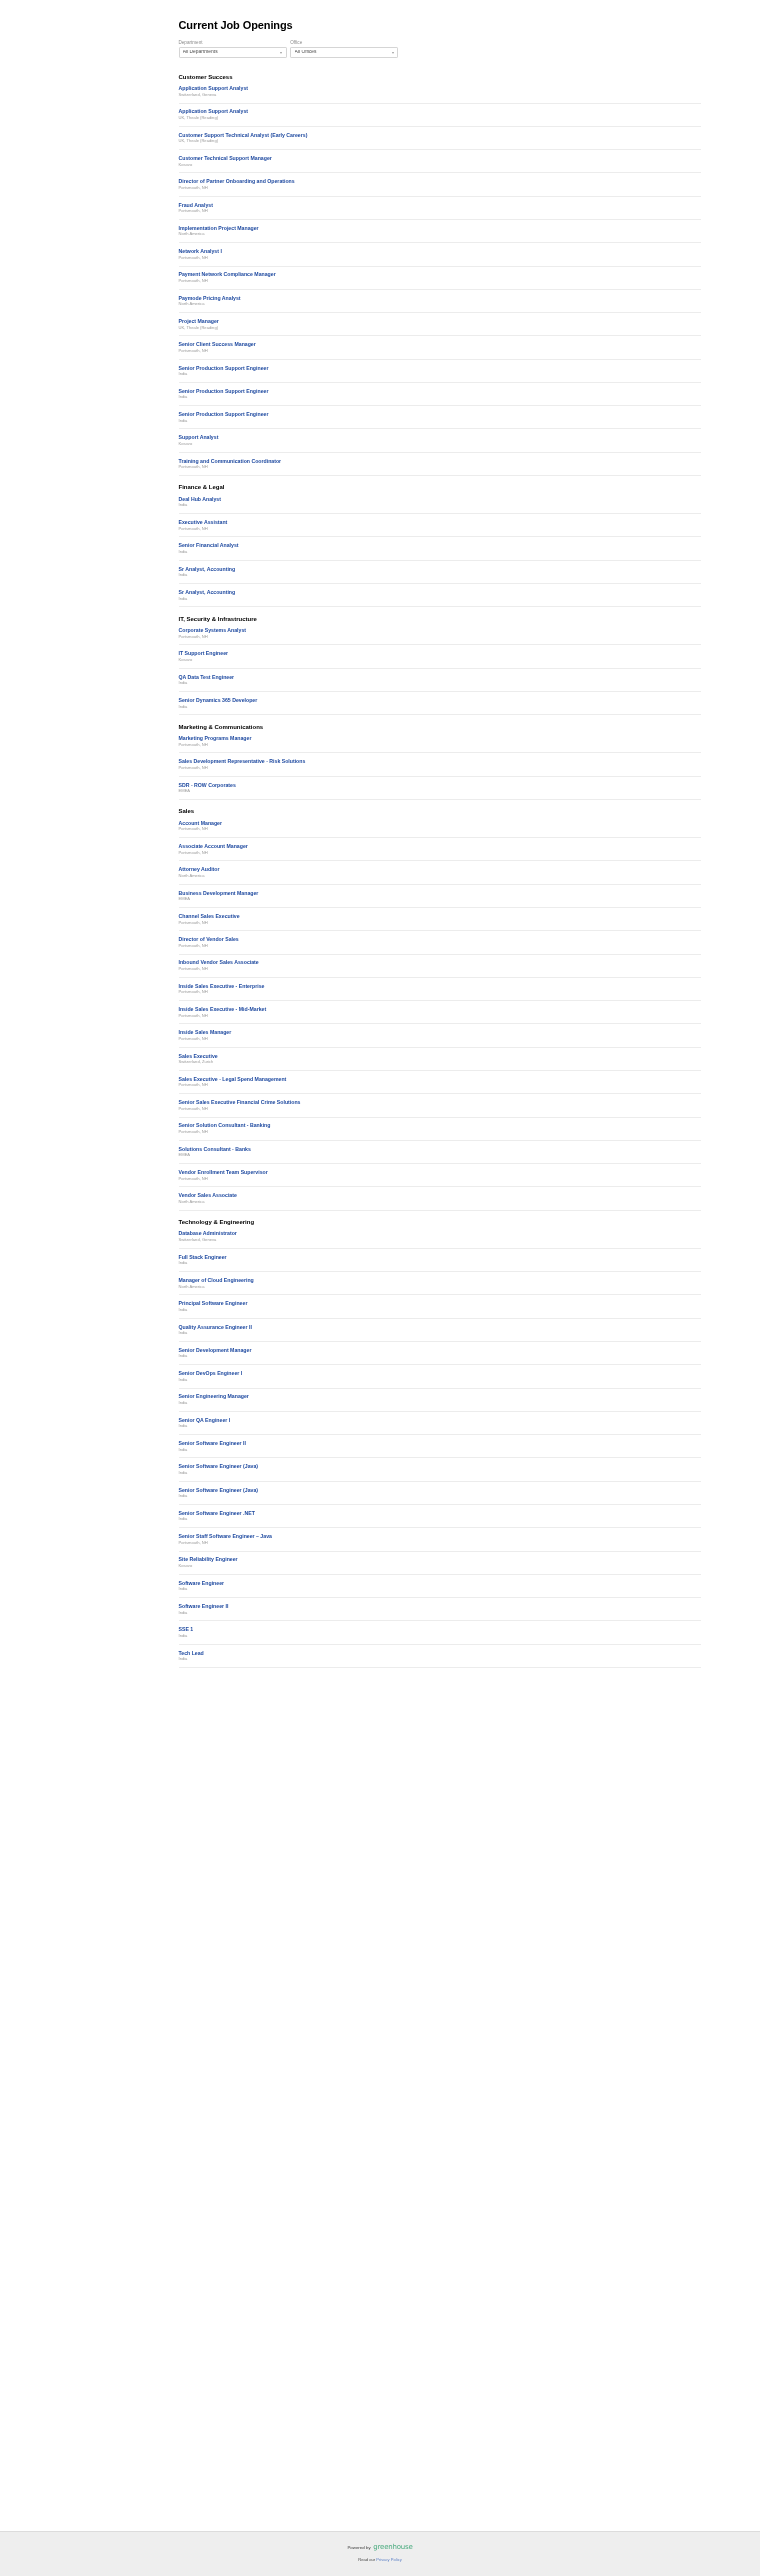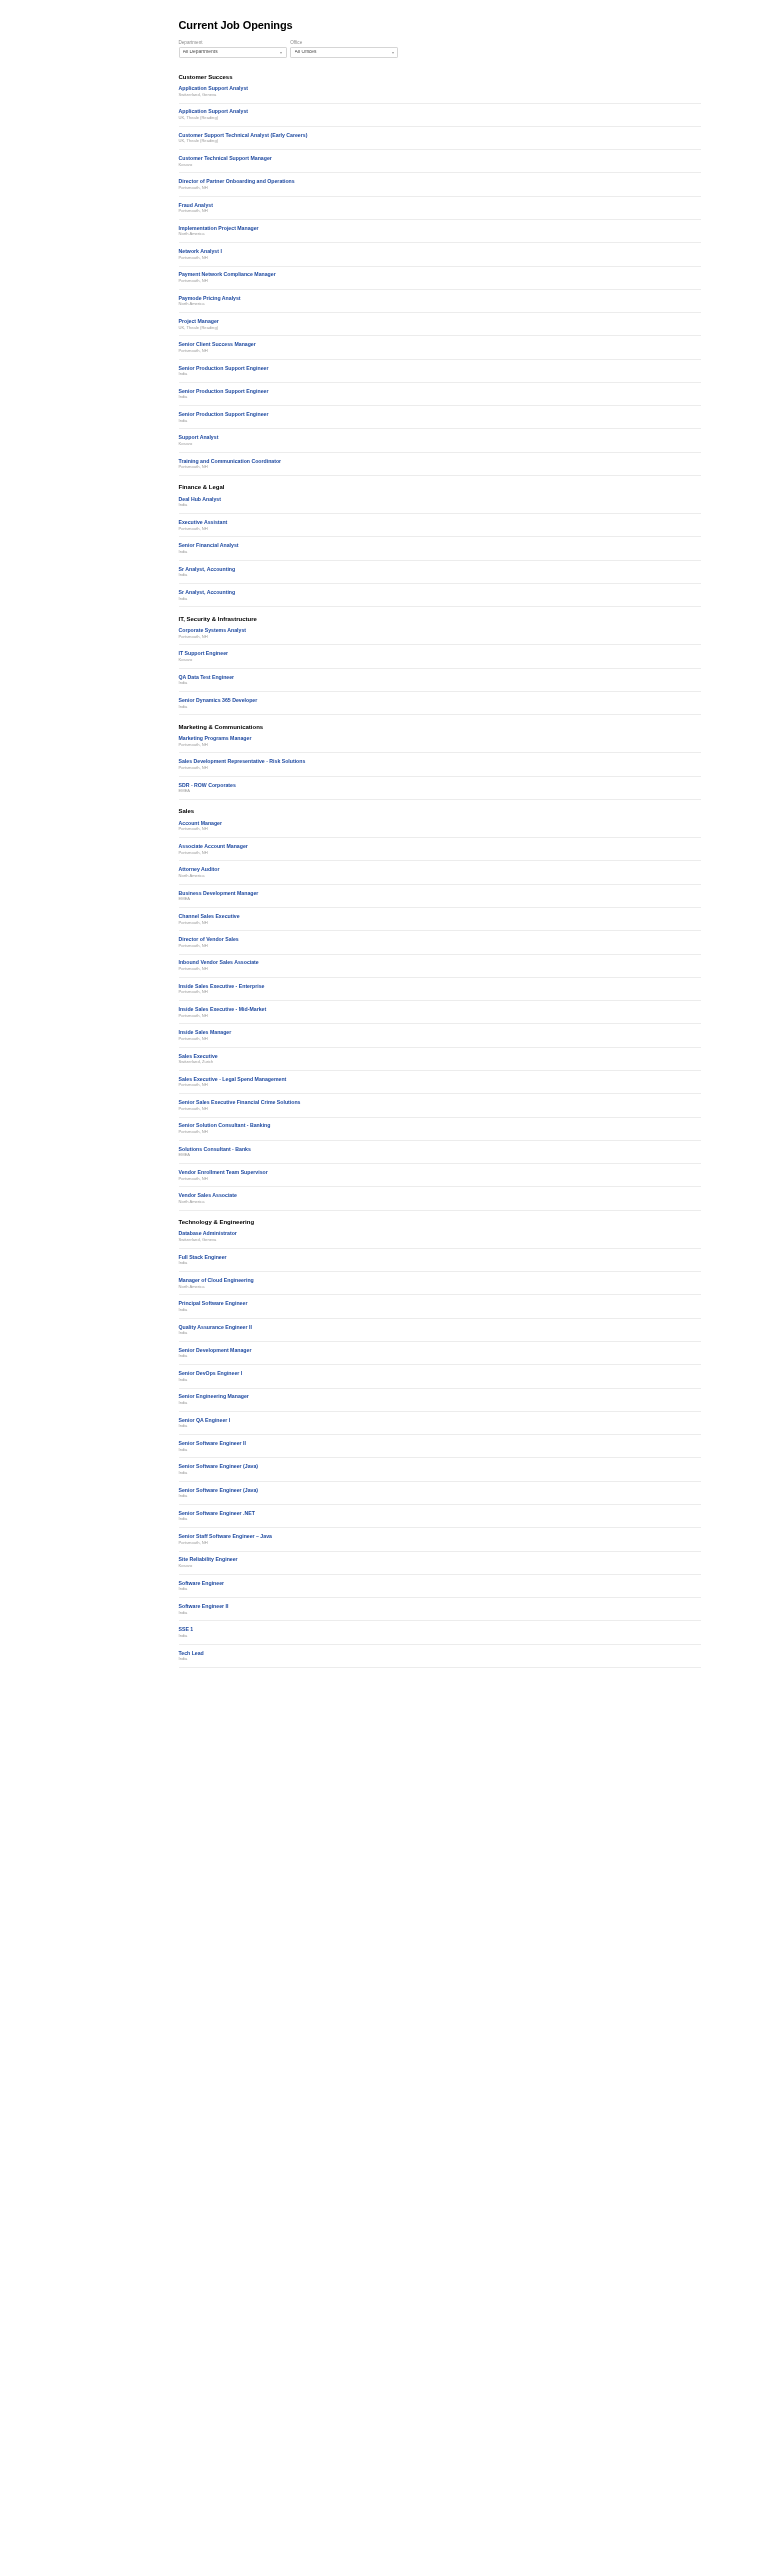--- a/index.html
+++ b/index.html
@@ -500,15 +500,25 @@
                 <a class="job-title" href="#">Tech Lead</a>
                 <span class="job-location">India</span>
               </li>
             </ul>
           </section>
         </div>
 
     </div>
   </div>
 
+  <div class="footer">
+    <div class="powered-row">
+      <span class="powered-text">Powered by</span>
+      <span class="gh-logo">greenhouse</span>
+    </div>
+    <div class="privacy-row">
+      <span>Read our</span>
+      <a class="privacy-link" href="#">Privacy Policy</a>
+    </div>
+  </div>
 
 </div>
 
 
 </body></html>

